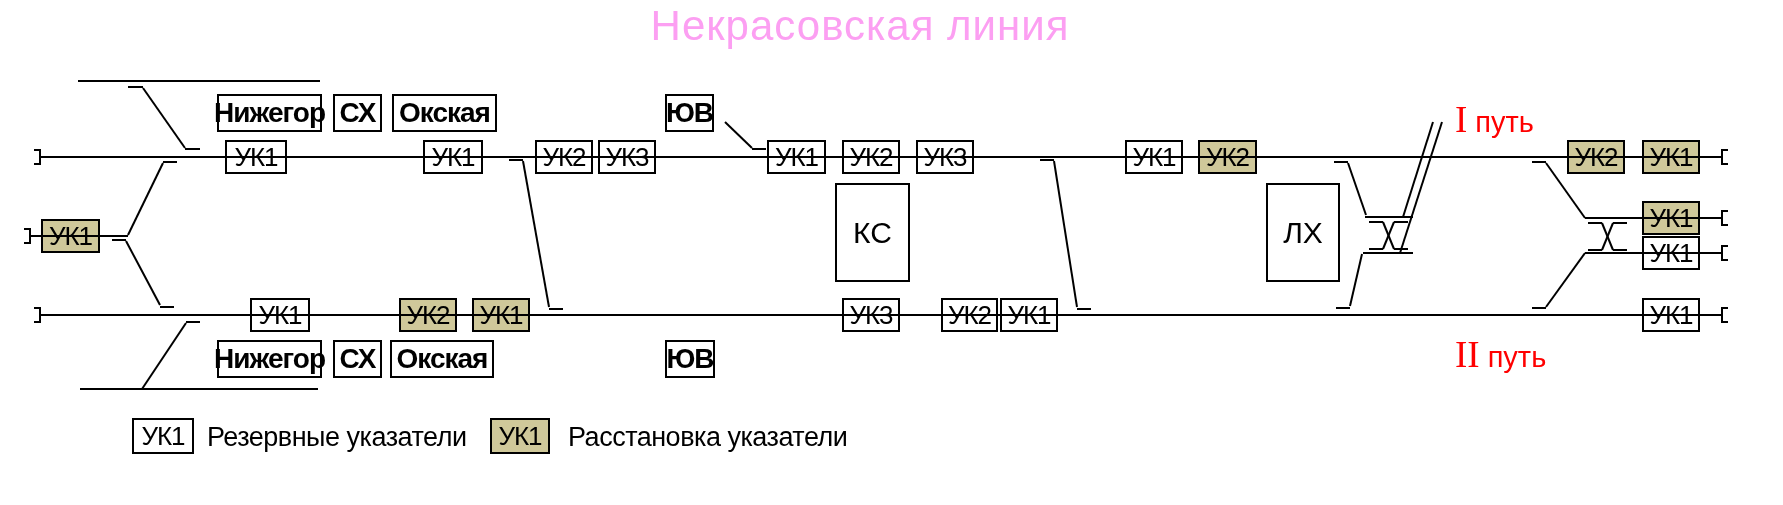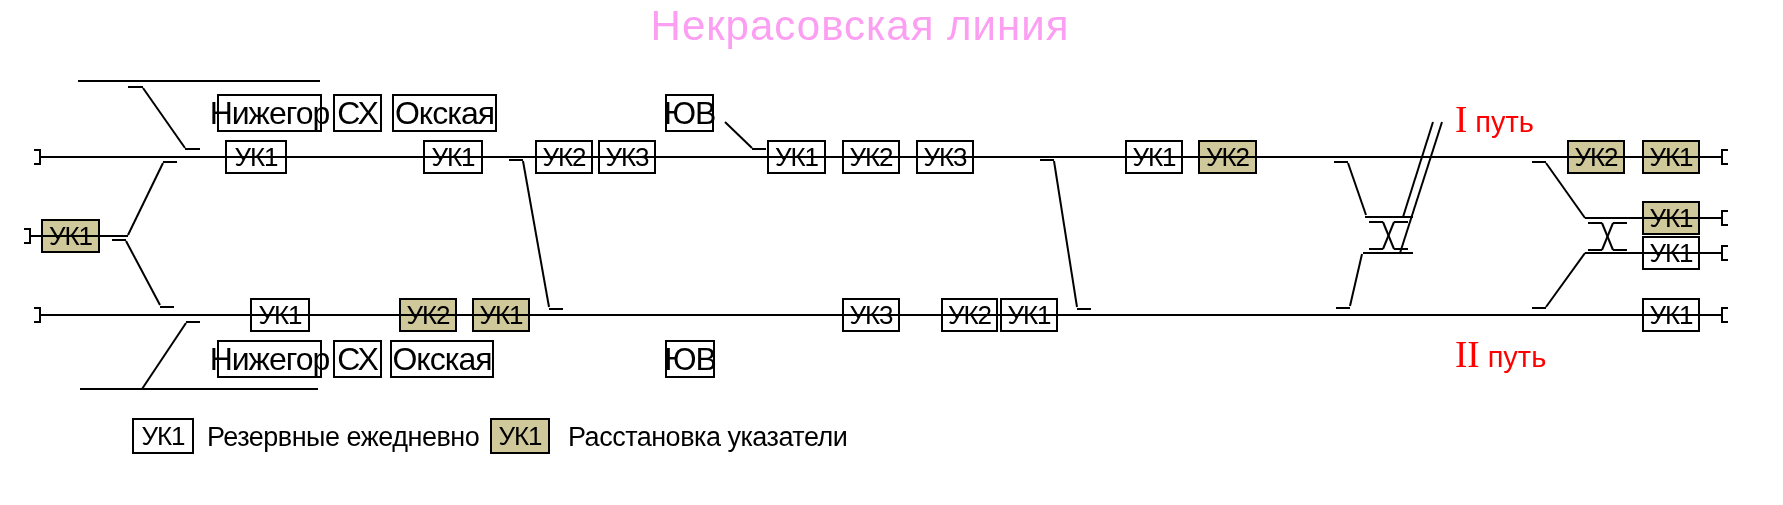--- a/index.html
+++ b/index.html
@@ -8,21 +8,21 @@
     font-family:"Liberation Sans",sans-serif;overflow:hidden;
   }
   #tracks-svg{position:absolute;left:0;top:0;z-index:5;pointer-events:none;}
   .box{
     position:absolute;z-index:2;box-sizing:border-box;border:2px solid #000;
     display:flex;align-items:center;justify-content:center;
     background:#fff;color:#000;letter-spacing:-1px;white-space:nowrap;
   }
   .uk{height:34px;font-size:26px;}
   .olive{background:#cfc89a;}
-  .station{height:38px;font-size:32px;}
+  .station{height:38px;font-size:28px;font-weight:bold;}
   .building{height:99px;font-size:30px;letter-spacing:0;}
   .title{
     position:absolute;left:600px;top:2px;width:520px;text-align:center;
     font-size:42px;letter-spacing:1px;font-weight:normal;z-index:1;
   }
   .path-label{
     position:absolute;z-index:6;font-size:29px;letter-spacing:0;white-space:nowrap;
   }
   .path-label .numeral{font-family:"Liberation Serif",serif;font-size:37px;margin-right:8px;}
   .legend-row{position:absolute;z-index:2;}
@@ -48,20 +48,22 @@
   <div class="box station" style="left:217px;top:94px;width:105px">Нижегор</div>
   <div class="box station" style="left:333px;top:94px;width:49px">СХ</div>
   <div class="box station" style="left:392px;top:94px;width:105px">Окская</div>
   <div class="box station" style="left:665px;top:94px;width:49px">ЮВ</div>
 
   <div class="box station" style="left:217px;top:340px;width:105px">Нижегор</div>
   <div class="box station" style="left:333px;top:340px;width:49px">СХ</div>
   <div class="box station" style="left:390px;top:340px;width:104px">Окская</div>
   <div class="box station" style="left:665px;top:340px;width:50px">ЮВ</div>
 
+  <div class="box building" style="left:835px;top:183px;width:75px">КС</div>
+  <div class="box building" style="left:1266px;top:183px;width:74px">ЛХ</div>
 
   <div class="box uk" style="left:225px;top:140px;width:62px">УК1</div>
   <div class="box uk" style="left:423px;top:140px;width:60px">УК1</div>
   <div class="box uk" style="left:535px;top:140px;width:58px">УК2</div>
   <div class="box uk" style="left:598px;top:140px;width:58px">УК3</div>
   <div class="box uk" style="left:767px;top:140px;width:59px">УК1</div>
   <div class="box uk" style="left:842px;top:140px;width:58px">УК2</div>
   <div class="box uk" style="left:916px;top:140px;width:58px">УК3</div>
   <div class="box uk" style="left:1125px;top:140px;width:58px">УК1</div>
   <div class="box uk olive" style="left:1198px;top:140px;width:59px">УК2</div>
@@ -76,21 +78,21 @@
   <div class="box uk" style="left:250px;top:298px;width:60px">УК1</div>
   <div class="box uk olive" style="left:399px;top:298px;width:58px">УК2</div>
   <div class="box uk olive" style="left:472px;top:298px;width:58px">УК1</div>
   <div class="box uk" style="left:842px;top:298px;width:58px">УК3</div>
   <div class="box uk" style="left:941px;top:298px;width:57px">УК2</div>
   <div class="box uk" style="left:1000px;top:298px;width:58px">УК1</div>
   <div class="box uk" style="left:1642px;top:298px;width:58px">УК1</div>
 
   <div class="legend-row">
     <div class="box uk legend-box" style="left:132px;top:418px;height:36px">УК1</div>
-    <div class="legend-text" style="left:207px;top:422px">Резервные ежедневно</div>
+    <div class="legend-text" style="left:207px;top:422px">Резервные указатели</div>
     <div class="box uk olive legend-box" style="left:490px;top:418px;width:60px;height:36px">УК1</div>
     <div class="legend-text" style="left:568px;top:422px">Расстановка указатели</div>
   </div>
 
   <svg id="tracks-svg" width="1783" height="505" viewBox="0 0 1783 505" stroke="#000" stroke-width="2" fill="none">
 
     <g>
       <line x1="40" y1="157" x2="1722" y2="157"></line>
     </g>
     <g>

